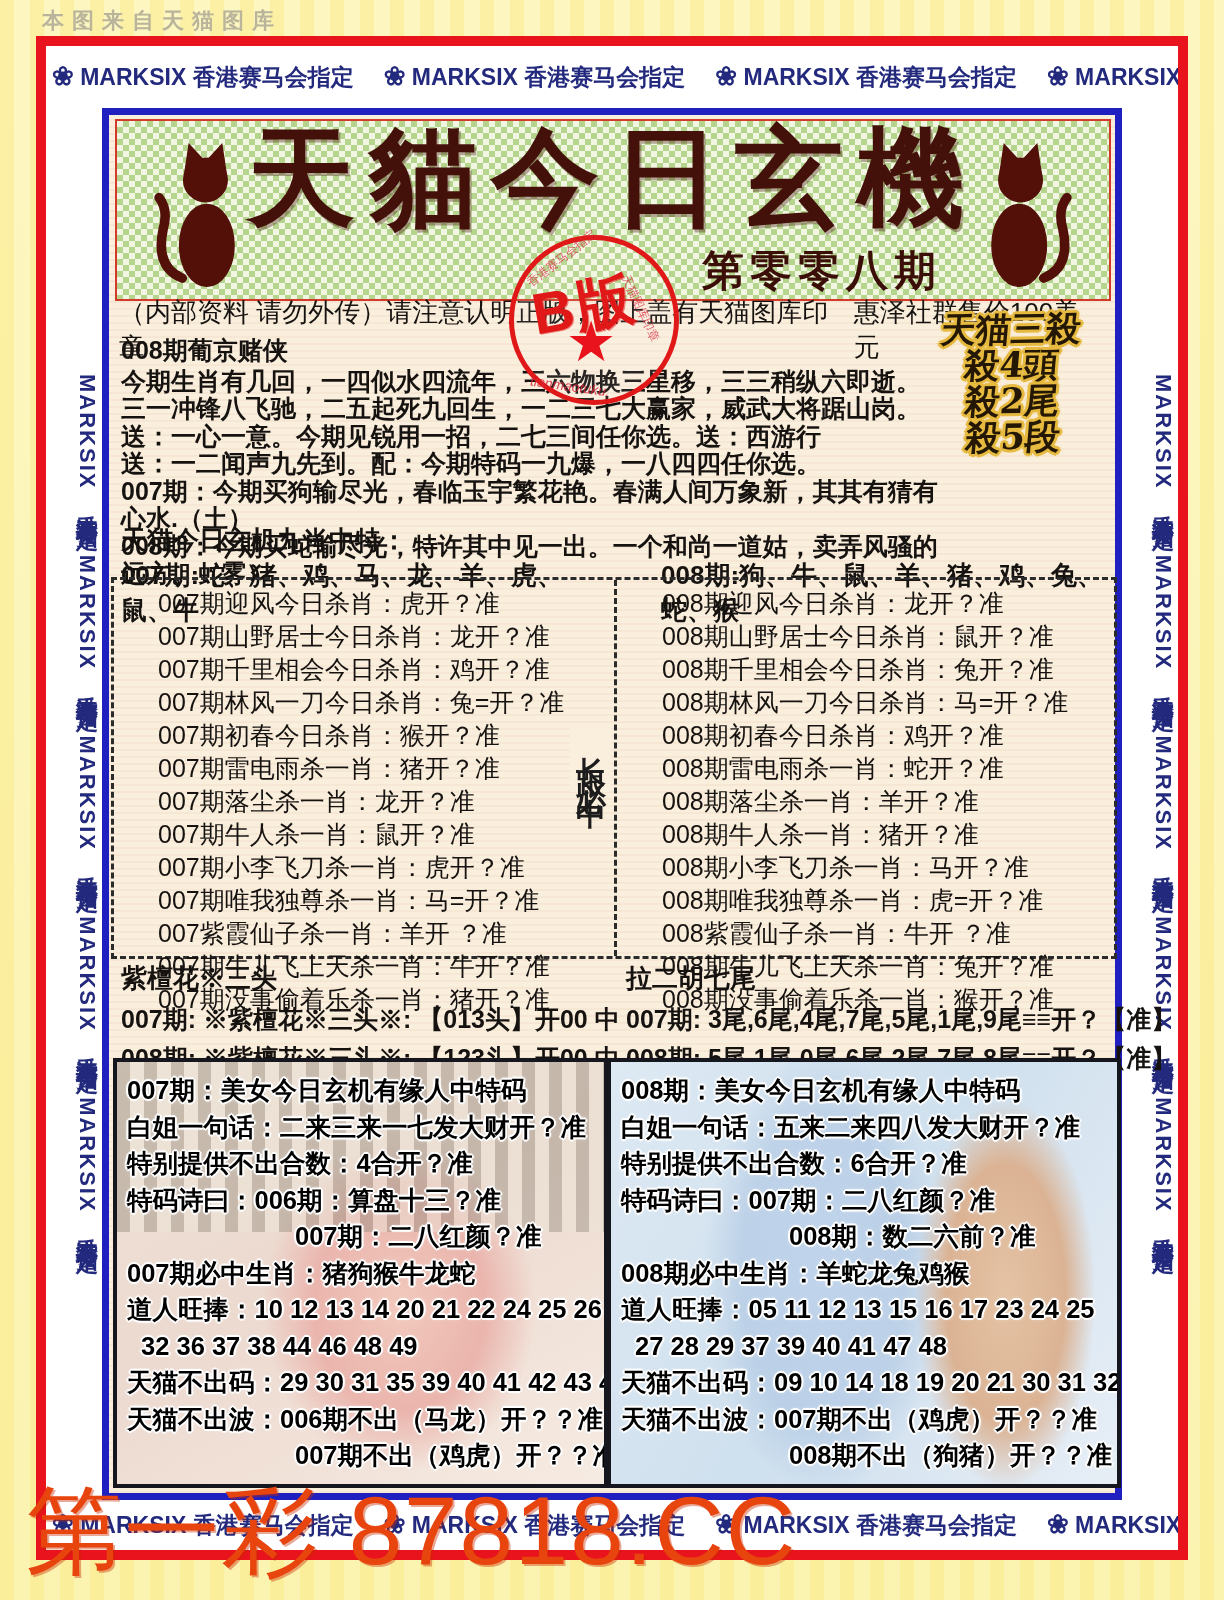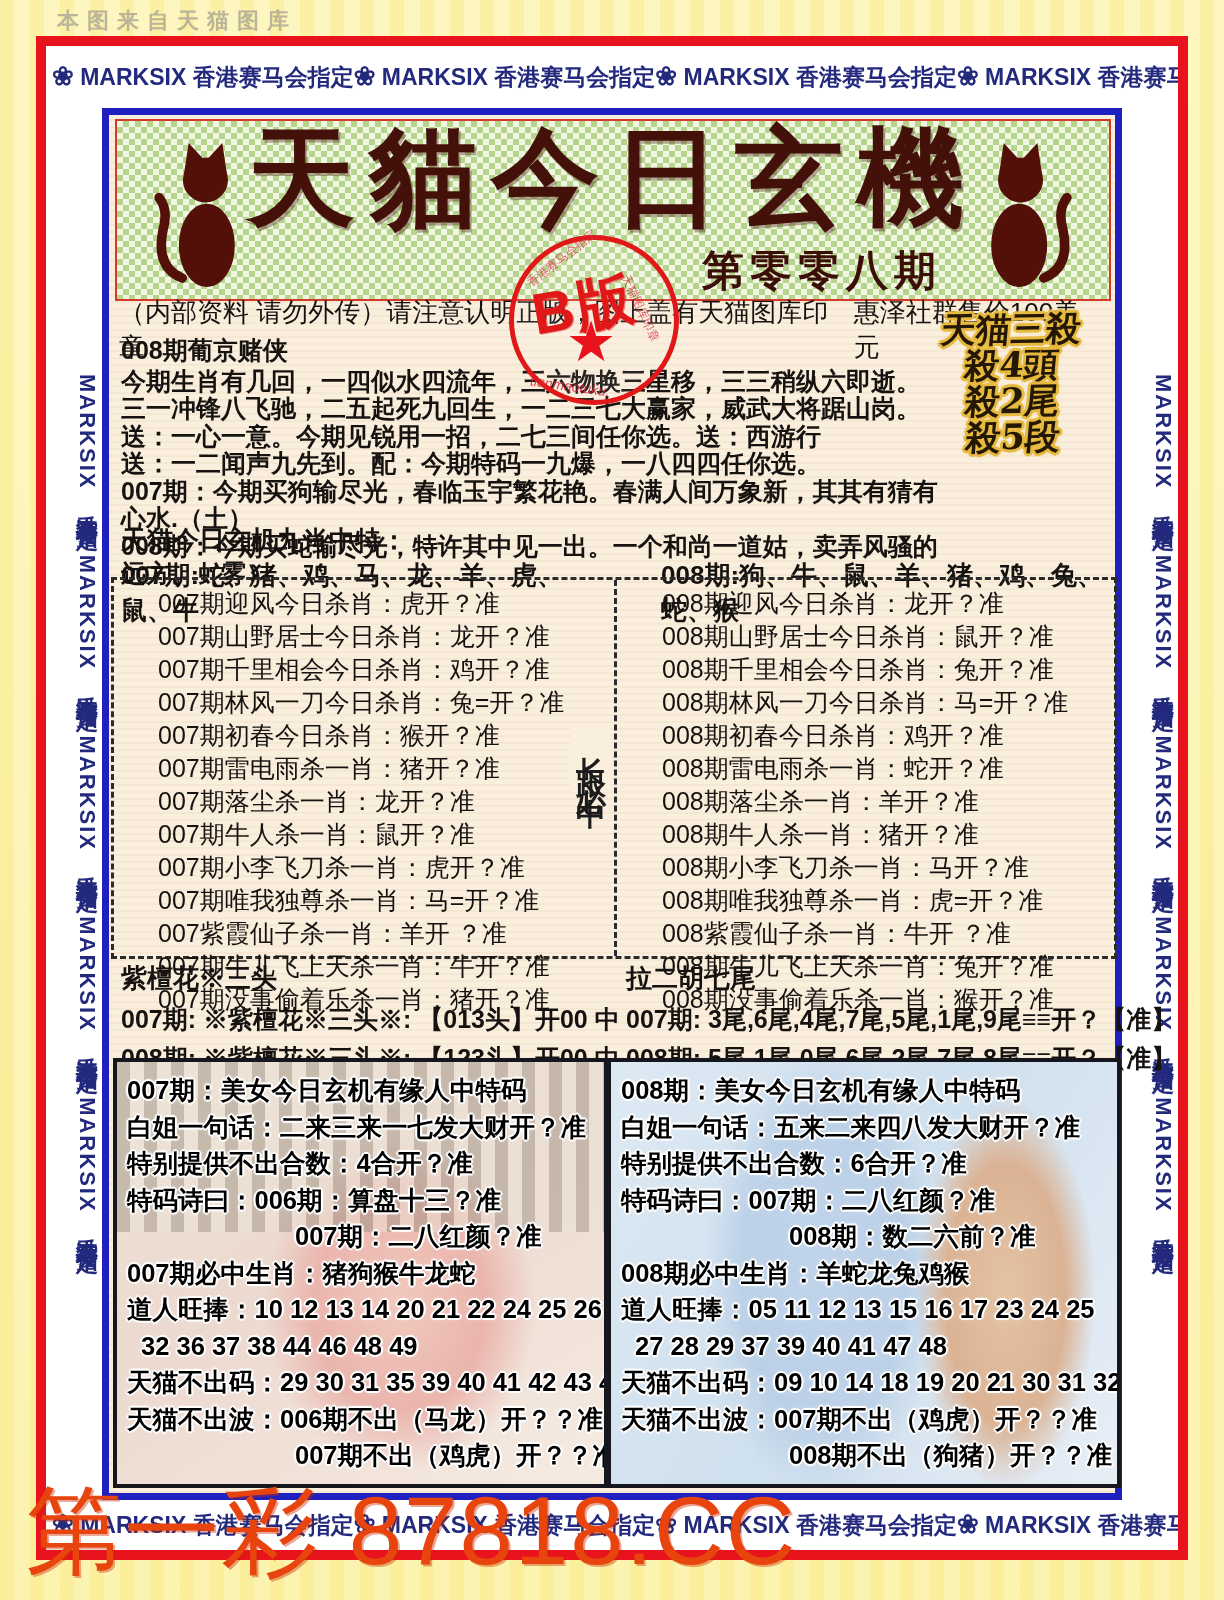--- a/index.html
+++ b/index.html
@@ -1,24 +1,24 @@
 <!DOCTYPE html>
 <html><head>
 <meta charset="utf-8">
 <style>
   html,body{margin:0;padding:0;}
   body{width:1224px;height:1600px;overflow:hidden;font-family:"Liberation Sans",sans-serif;}
   .page{position:relative;width:1224px;height:1600px;
     background:
       repeating-linear-gradient(90deg, rgba(250,235,140,.55) 0 14px, rgba(253,247,190,.2) 14px 30px),
       linear-gradient(180deg,#fdf6c2,#fbf2ad);}
-  .top-note{position:absolute;left:57px;top:6px;font-size:22px;font-weight:bold;color:#b9b49a;letter-spacing:8px;}
+  .top-note{position:absolute;left:42px;top:6px;font-size:22px;font-weight:bold;color:#b9b49a;letter-spacing:8px;}
   
   .card{position:absolute;left:36px;top:36px;width:1152px;height:1524px;background:#e8131c;}
-  .strip{position:absolute;background:#ffffff;color:#232a7d;overflow:hidden;}
+  .strip{position:absolute;background:#ffffff;color:#232a7d;overflow:hidden;gap:30px;}
   .strip-top{left:10px;right:10px;top:10px;height:62px;display:flex;align-items:center;justify-content:space-between;padding:0 6px;}
   .strip-bottom{left:10px;right:10px;bottom:10px;height:50px;display:flex;align-items:center;justify-content:space-between;padding:0 6px;}
   .strip-left{left:10px;top:72px;bottom:60px;width:56px;}
   .strip-right{right:10px;top:72px;bottom:60px;width:56px;}
   .strip .seg{white-space:nowrap;font-size:23px;font-weight:bold;}
   .strip .flower{font-size:26px;}
   .vtext{writing-mode:vertical-rl;text-orientation:mixed;font-size:22px;font-weight:bold;
          height:100%;width:100%;display:block;text-align:center;letter-spacing:2px;color:#232a7d;}
   .inner{position:absolute;left:66px;right:66px;top:72px;bottom:60px;border:7px solid #2020c0;
     background:

